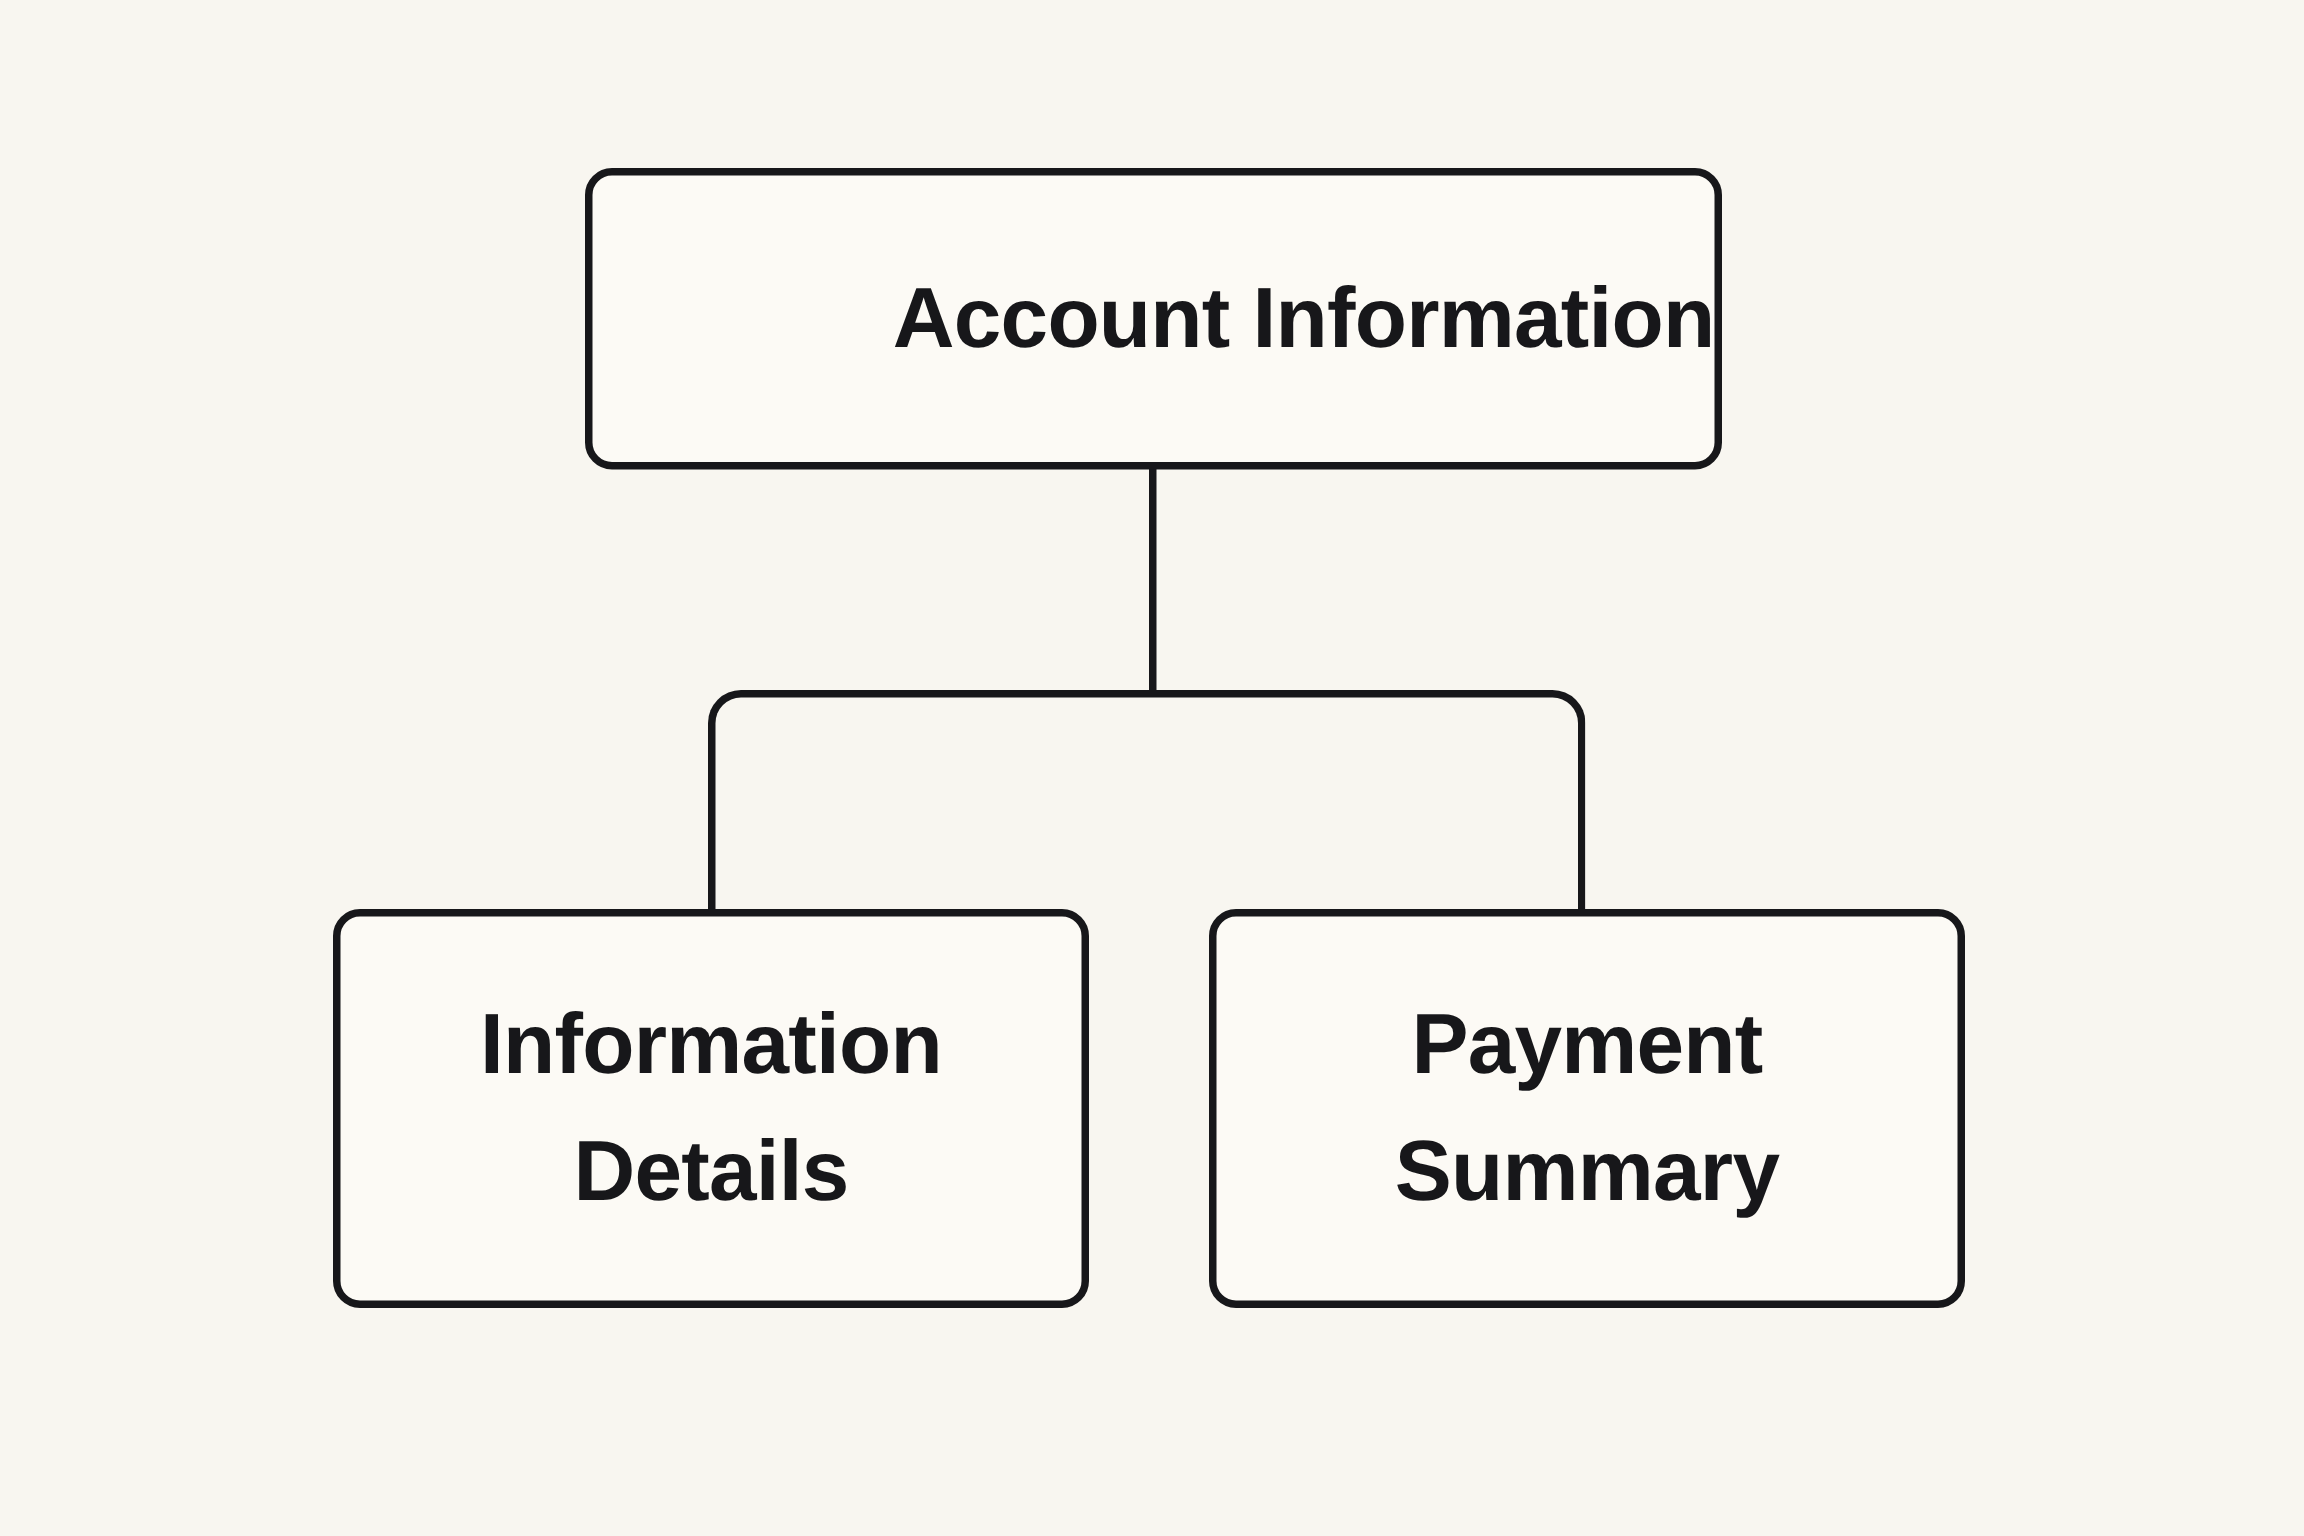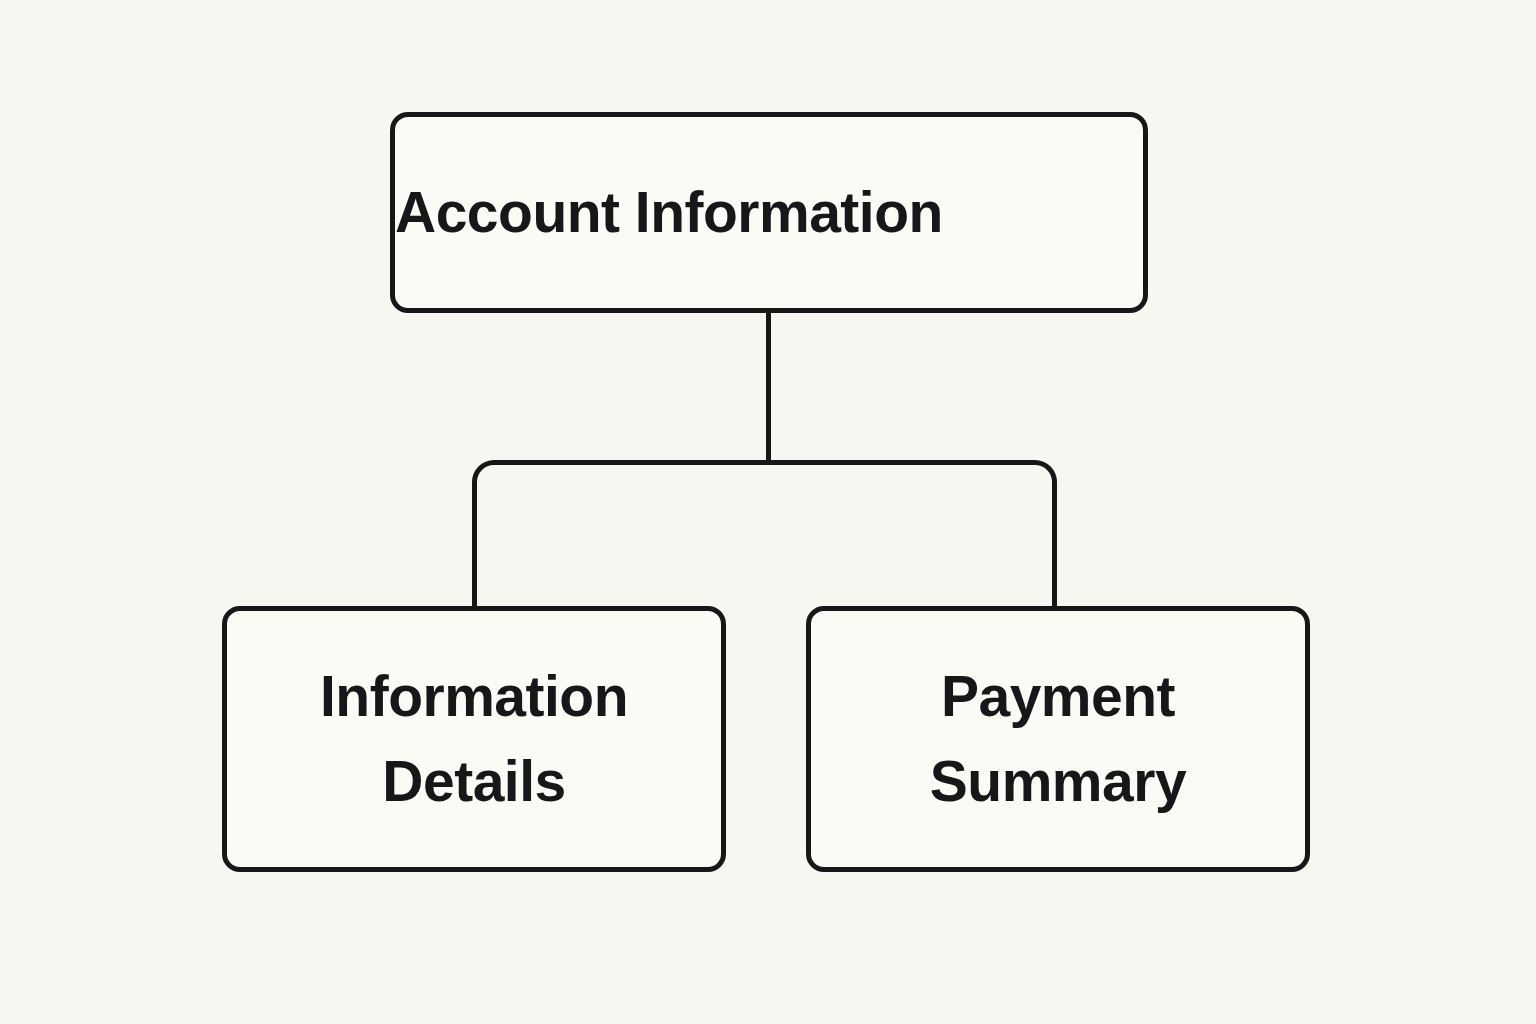--- a/index.html
+++ b/index.html
@@ -15,21 +15,21 @@
     font-family: "Liberation Sans", sans-serif;
   }
   .node {
     position: absolute;
     box-sizing: border-box;
     background: #fcfaf5;
     border: 5px solid #17171a;
     border-radius: 18px;
     display: flex;
     align-items: center;
-    justify-content: flex-start;
+    justify-content: flex-end;
     text-align: center;
     color: #17171a;
     font-weight: 700;
     font-size: 57px;
     letter-spacing: -0.5px;
     line-height: 1.5;
     z-index: 2;
   }
   .node-root {
     left: 390px;

